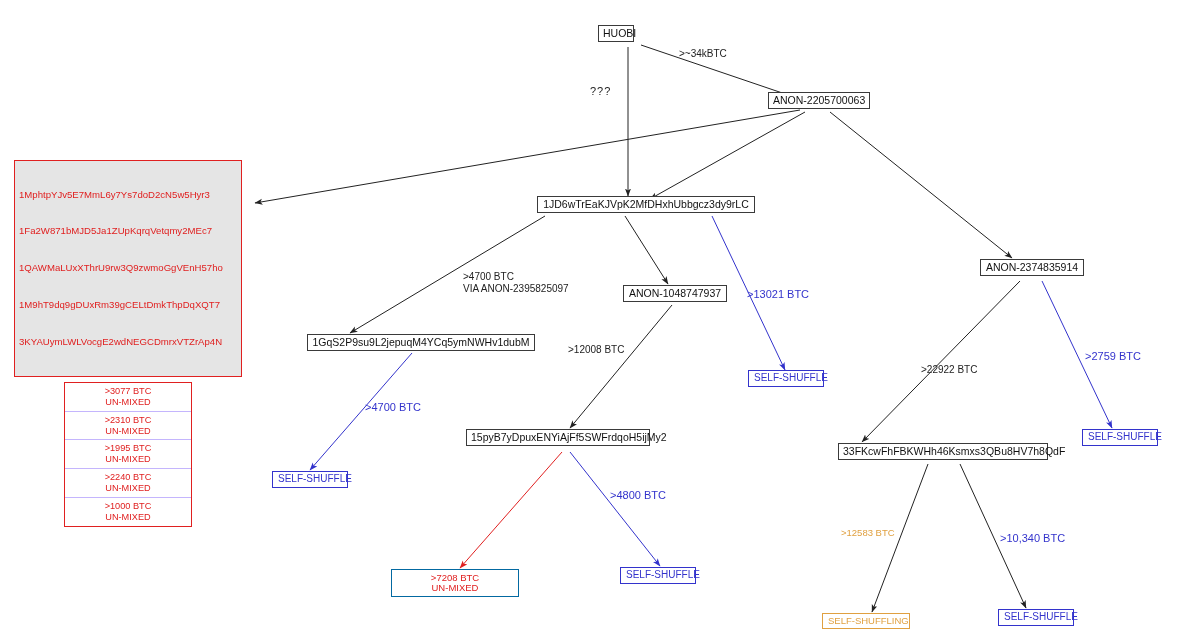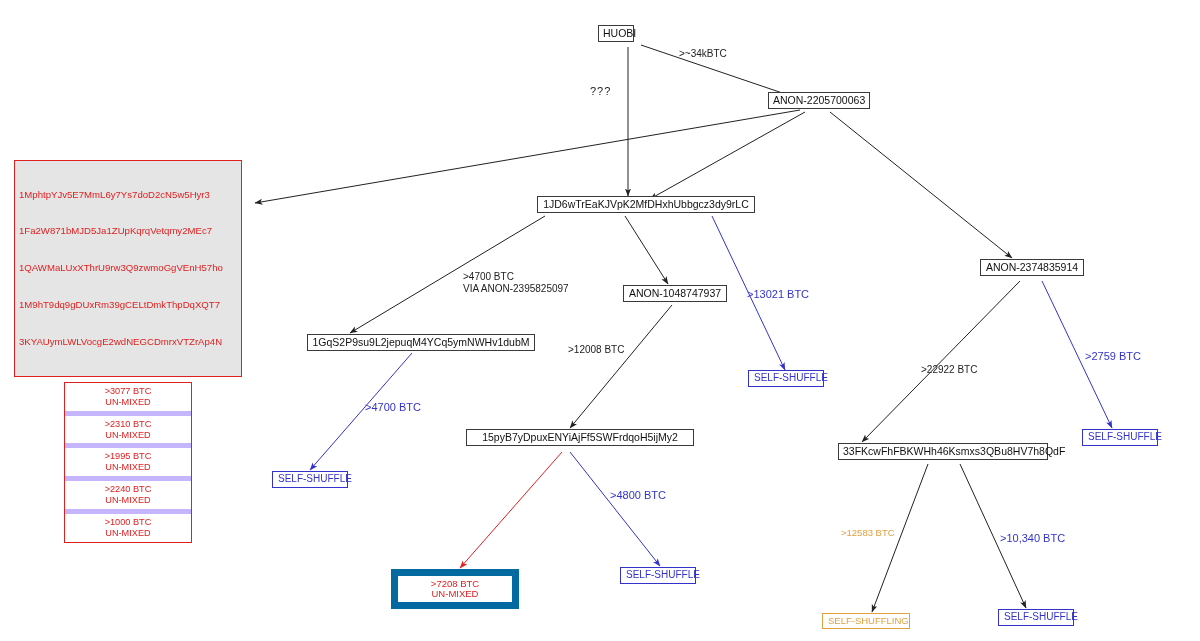--- a/index.html
+++ b/index.html
@@ -5,26 +5,26 @@
   html,body{margin:0;padding:0;background:#ffffff;}
   #canvas{position:relative;width:1200px;height:641px;background:#fff;
           font-family:"Liberation Sans", sans-serif;overflow:hidden;}
   svg{position:absolute;left:0;top:0;width:1200px;height:641px;}
   .nodeLayer{position:absolute;left:0;top:0;width:1200px;height:641px;}
   .node{position:absolute;box-sizing:border-box;background:#fff;
         text-align:center;white-space:nowrap;line-height:1.05;}
   .n-black{border:1px solid #3a3a3a;color:#111;font-size:10.5px;padding:2px 4px;}
   .n-blue{border:1px solid #3333cc;color:#3333cc;font-size:10px;padding:2px 5px;}
   .n-orange{border:1px solid #e0a040;color:#e0a040;font-size:9.5px;padding:2px 5px;}
-  .n-red{border:7px solid #0369a1;color:#e02020;font-size:9.5px;padding:3px 4px;}
+  .n-red{border:1px solid #0369a1;color:#e02020;font-size:9.5px;padding:3px 4px;}
   .addr-box{position:absolute;border:1px solid #e02020;color:#e02020;
             background:#e5e5e5;font-size:9.6px;line-height:1.28;padding:3px 4px;
             white-space:pre;box-sizing:border-box;}
   .stack{position:absolute;border:1px solid #e02020;background:#fff;box-sizing:border-box;}
-  .stack-row{border-bottom:5px solid #c4b5fd;color:#e02020;font-size:9.2px;
+  .stack-row{border-bottom:1px solid #c4b5fd;color:#e02020;font-size:9.2px;
              text-align:center;line-height:1.18;padding:3px 2px;box-sizing:border-box;}
   .stack-row:last-child{border-bottom:none;}
   .elabel{position:absolute;white-space:pre;line-height:1.15;}
   .l-black{color:#222;font-size:10px;}
   .l-blue{color:#3333cc;font-size:11px;}
   .l-orange{color:#e0a040;font-size:9.5px;}
   .l-qm{color:#222;font-size:11px;letter-spacing:1px;}
 </style>
 </head>
 <body>
@@ -86,21 +86,21 @@
     <div class="node n-black" style="left:768px;top:92px;width:102px;">ANON-2205700063</div>
 
     <div class="node n-black" style="left:537px;top:196px;width:218px;">1JD6wTrEaKJVpK2MfDHxhUbbgcz3dy9rLC</div>
 
     <div class="node n-black" style="left:623px;top:285px;width:104px;">ANON-1048747937</div>
 
     <div class="node n-black" style="left:980px;top:259px;width:104px;">ANON-2374835914</div>
 
     <div class="node n-black" style="left:307px;top:334px;width:228px;">1GqS2P9su9L2jepuqM4YCq5ymNWHv1dubM</div>
 
-    <div class="node n-black" style="left:466px;top:429px;width:228px;">15pyB7yDpuxENYiAjFf5SWFrdqoH5ijMy2</div>
+    <div class="node n-black" style="left:466px;top:429px;width:184px;">15pyB7yDpuxENYiAjFf5SWFrdqoH5ijMy2</div>
 
     <div class="node n-black" style="left:838px;top:443px;width:210px;">33FKcwFhFBKWHh46Ksmxs3QBu8HV7h8QdF</div>
 
     <div class="node n-blue" style="left:748px;top:370px;width:76px;">SELF-SHUFFLE</div>
 
     <div class="node n-blue" style="left:272px;top:471px;width:76px;">SELF-SHUFFLE</div>
 
     <div class="node n-blue" style="left:620px;top:567px;width:76px;">SELF-SHUFFLE</div>
 
     <div class="node n-blue" style="left:1082px;top:429px;width:76px;">SELF-SHUFFLE</div>

